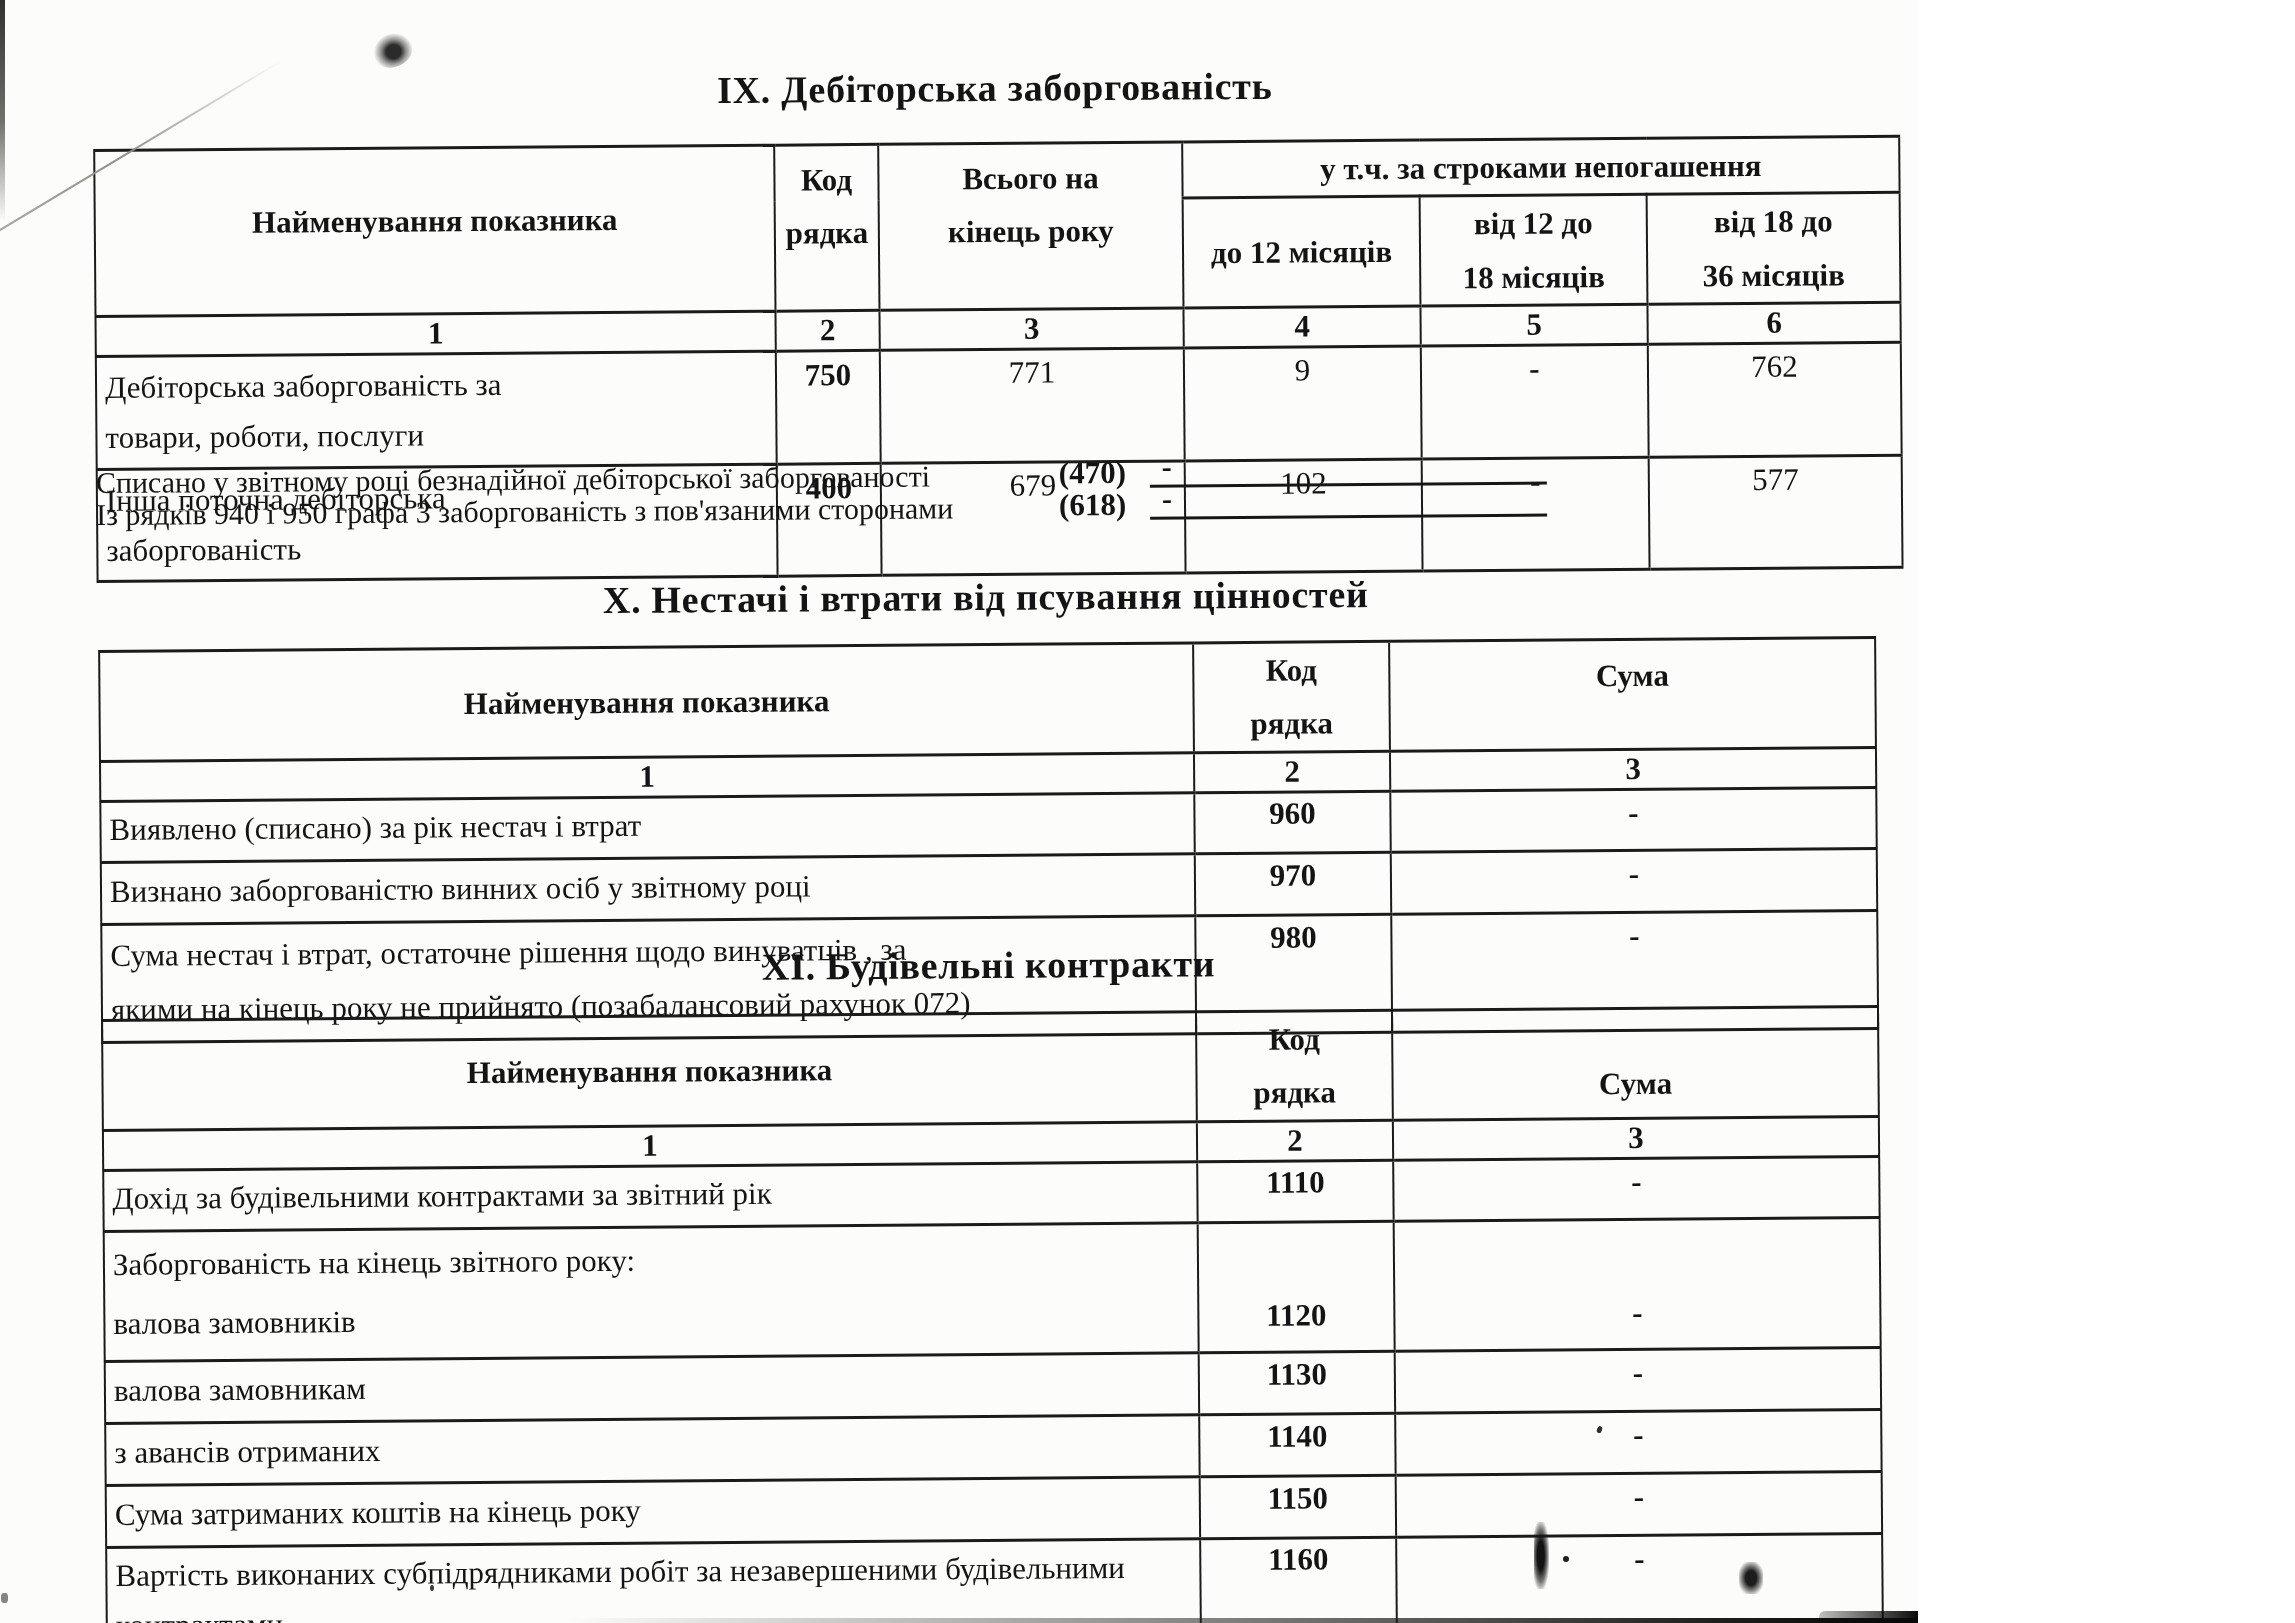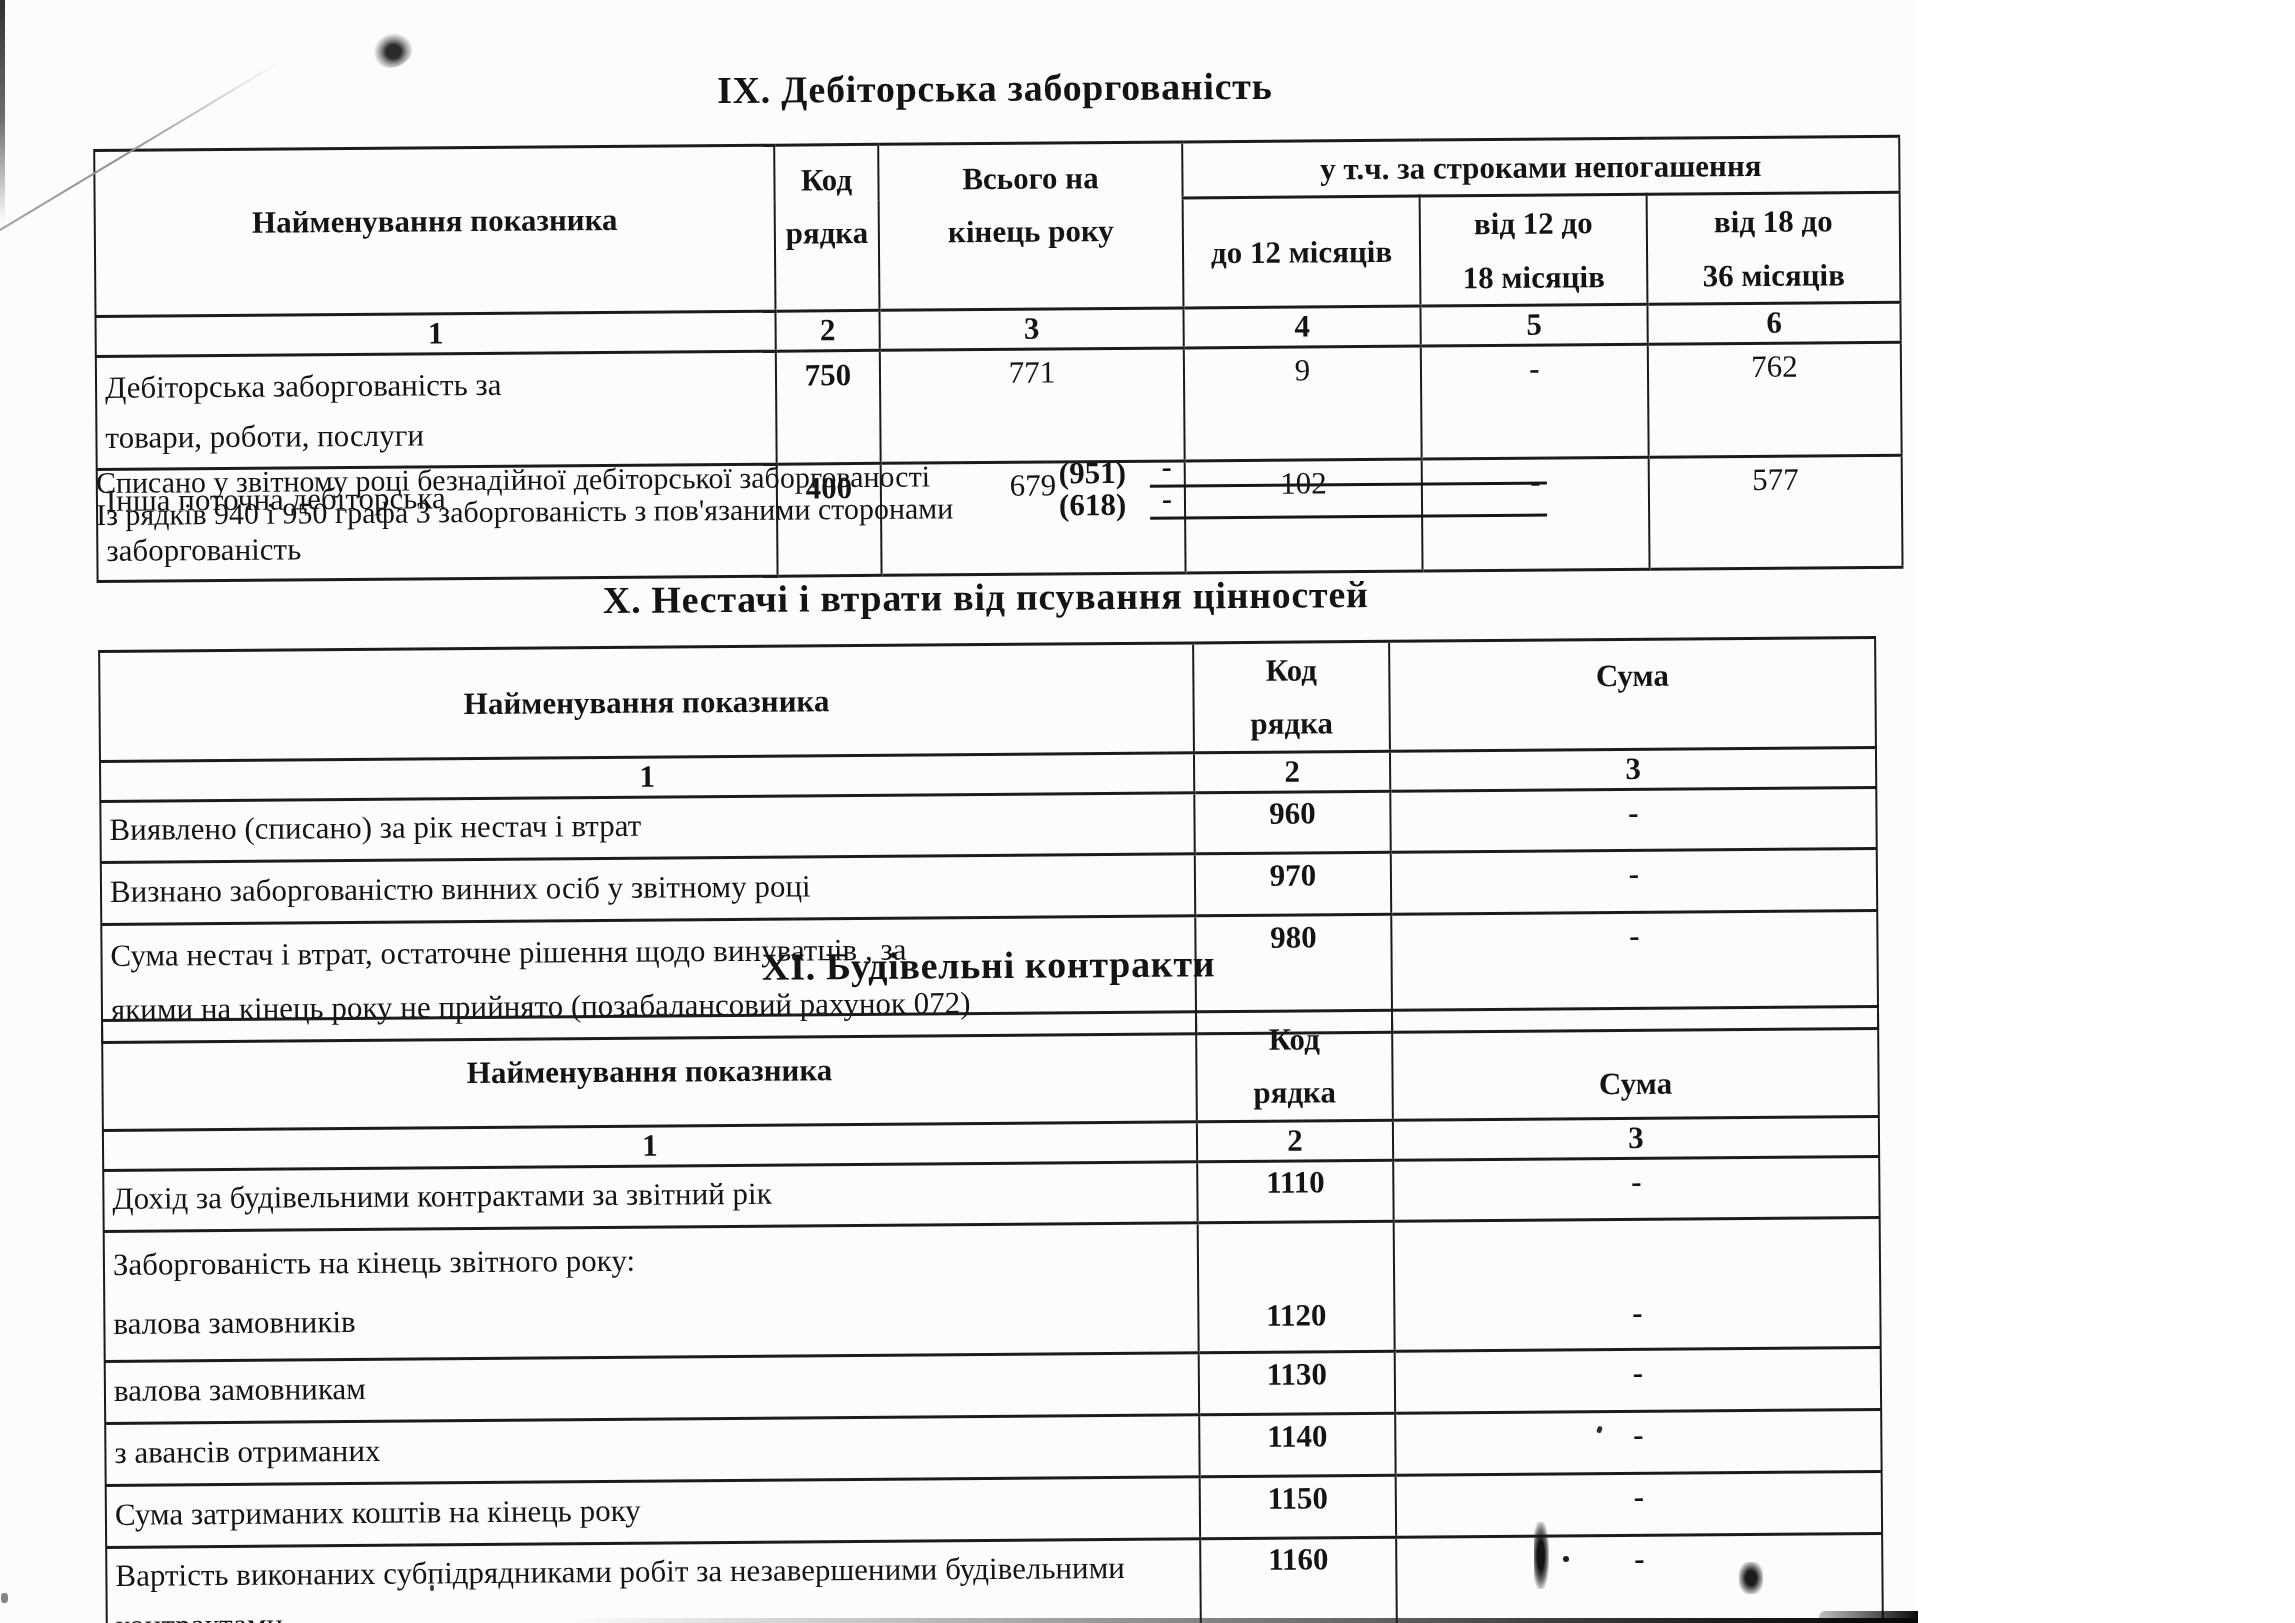--- a/index.html
+++ b/index.html
@@ -125,21 +125,21 @@
         <td class="vl">102</td>
         <td class="vl dash">-</td>
         <td class="vl">577</td>
       </tr>
       </tbody>
     </table>
 
     <div class="footnotes">
       <div class="fn-row">
         <span class="fn-text">Списано у звітному році безнадійної дебіторської заборгованості</span>
-        <span class="fn-code">(951)</span>
+        <span class="fn-code">(470)</span>
         <span class="fn-value">-</span>
       </div>
       <div class="fn-row">
         <span class="fn-text">Із рядків 940 і 950 графа 3 заборгованість з пов'язаними сторонами</span>
         <span class="fn-code">(618)</span>
         <span class="fn-value">-</span>
       </div>
     </div>
 
     <div class="sec-title" style="left:99px;top:575px;width:1776px">X. Нестачі і втрати від псування цінностей</div>

